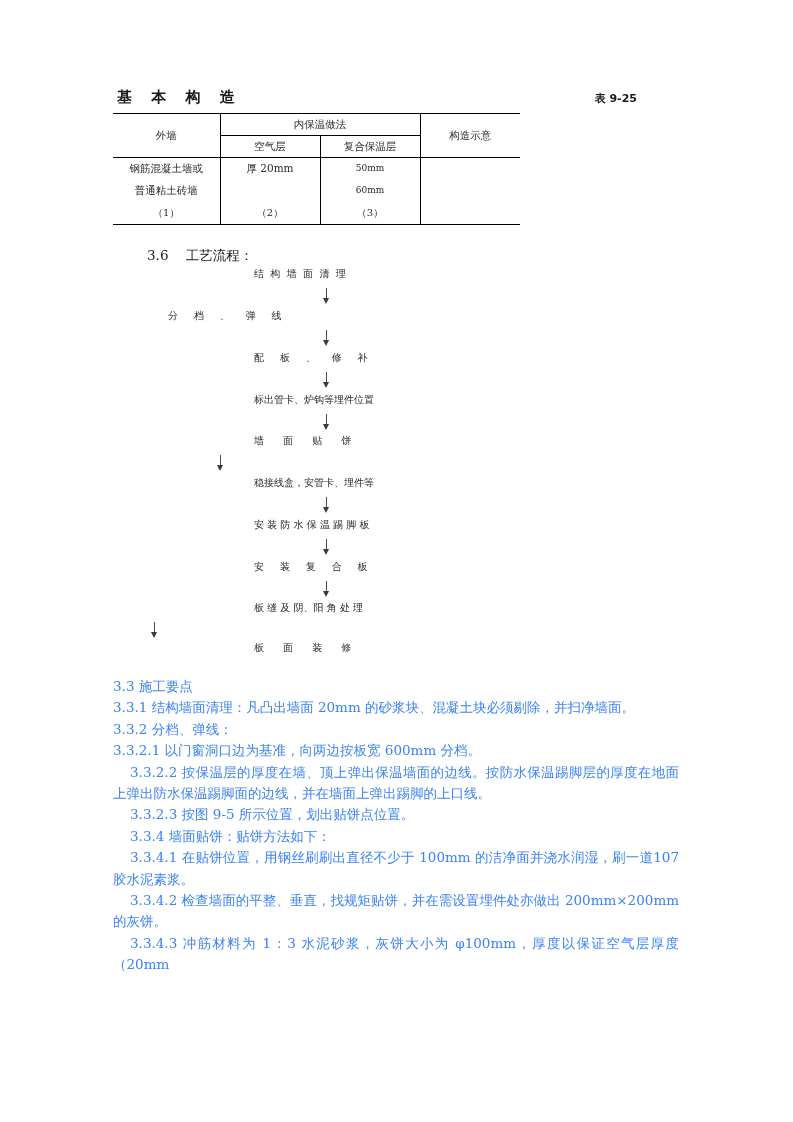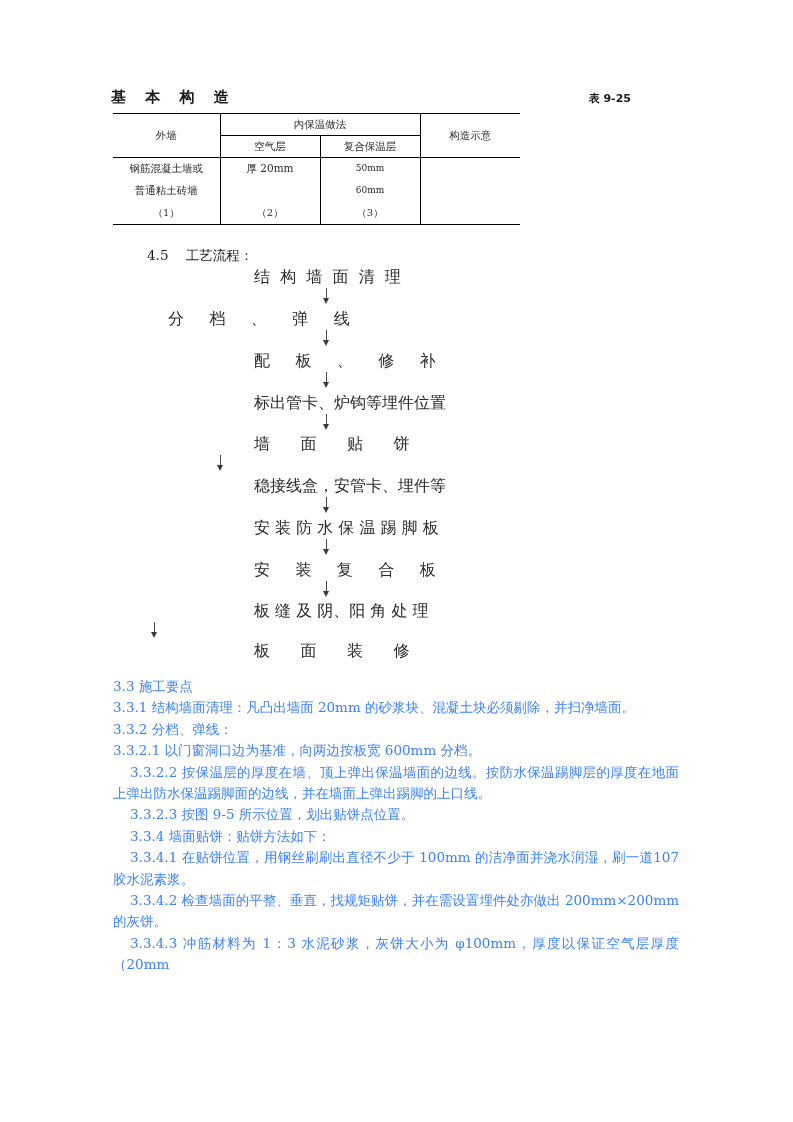--- a/index.html
+++ b/index.html
@@ -20,21 +20,21 @@
   .page {
     position: absolute;
     left: 0; top: 0;
     width: 793px;
     height: 1122px;
   }
 
   
   .title-row {
     position: absolute;
-    left: 111px;
+    left: 117px;
     top: 88px;
     width: 460px;
     display: flex;
     align-items: baseline;
     justify-content: space-between;
   }
   .doc-title {
     font-family: "DejaVu Sans", "Liberation Sans", sans-serif;
     font-size: 15px;
     font-weight: bold;
@@ -94,21 +94,21 @@
   
   .flow {
     position: absolute;
     left: 0;
     top: 0;
     width: 793px;
     height: 1122px;
   }
   .fnode {
     position: absolute;
-    font-size: 16px;
+    font-size: 10px;
     white-space: pre;
     color: #2a2a2a;
   }
   .farrow {
     position: absolute;
     width: 9px;
     height: 17px;
     pointer-events: none;
   }
   .farrow .shaft {
@@ -195,21 +195,21 @@
         <tr class="body-row">
           <td class="bb cell-pad br num-par">（1）</td>
           <td class="bb cell-pad br num-par">（2）</td>
           <td class="bb cell-pad br num-par">（3）</td>
           <td class="bb cell-pad"></td>
         </tr>
       </tbody>
     </table>
   </div>
 
-  <div class="sec32">4.5    工艺流程：</div>
+  <div class="sec32">3.6    工艺流程：</div>
 
   <div class="flow">
 
     <div class="fnode" style="left:254px; top:267px;">结  构  墙  面  清  理</div>
     <div class="farrow" style="left:322px; top:288px;">
       <span class="shaft"></span>
         <span class="head"></span>
     </div>
 
     <div class="fnode" style="left:168px; top:309px;">分     档     、     弹     线</div>

